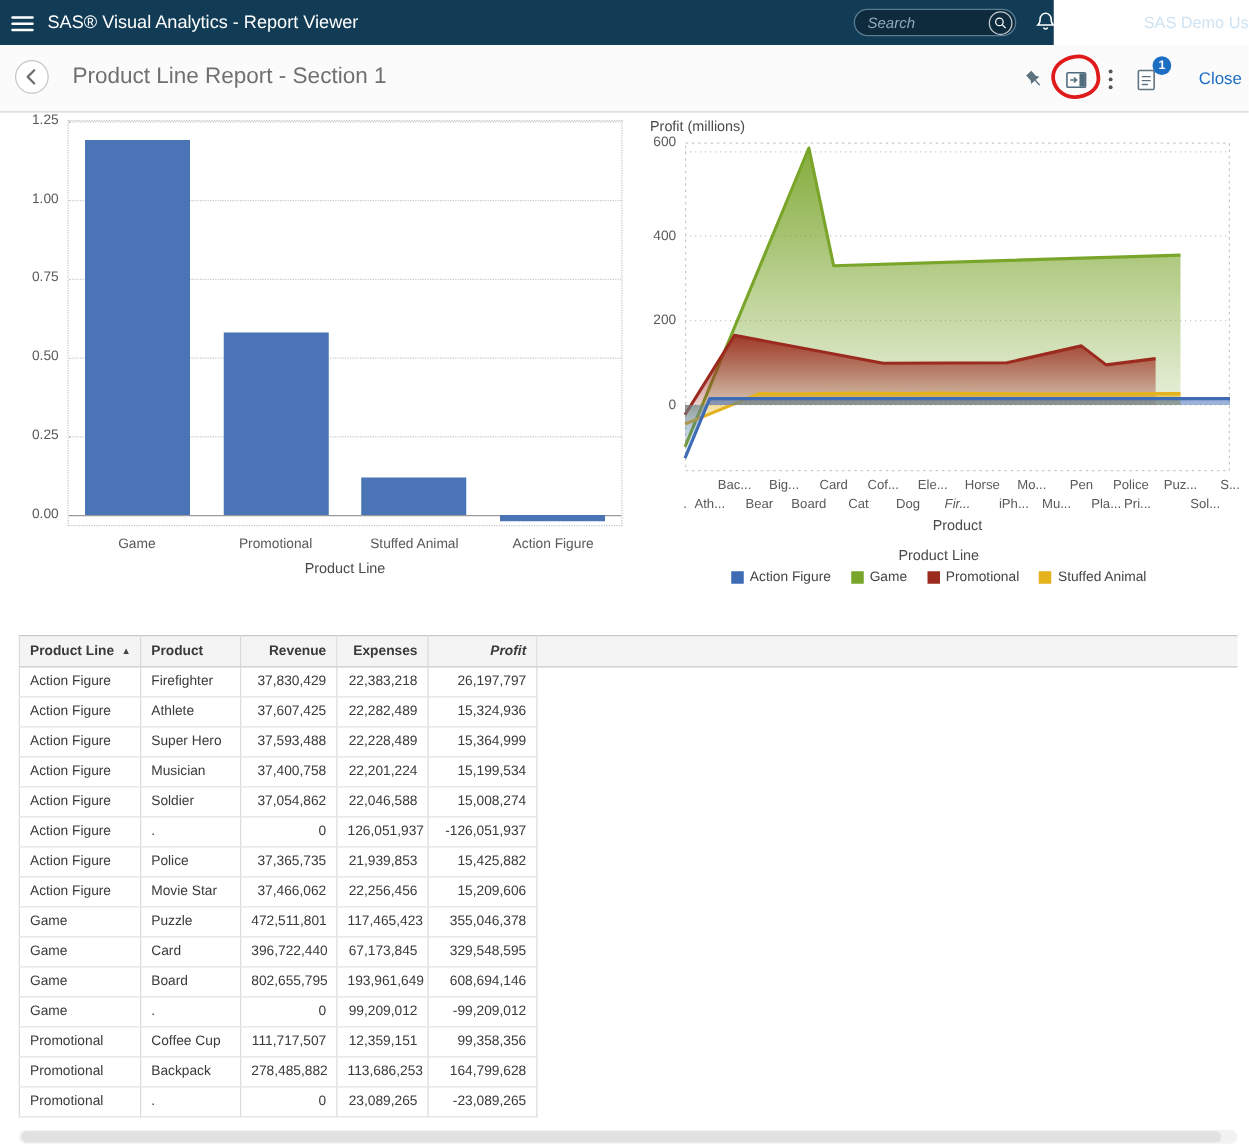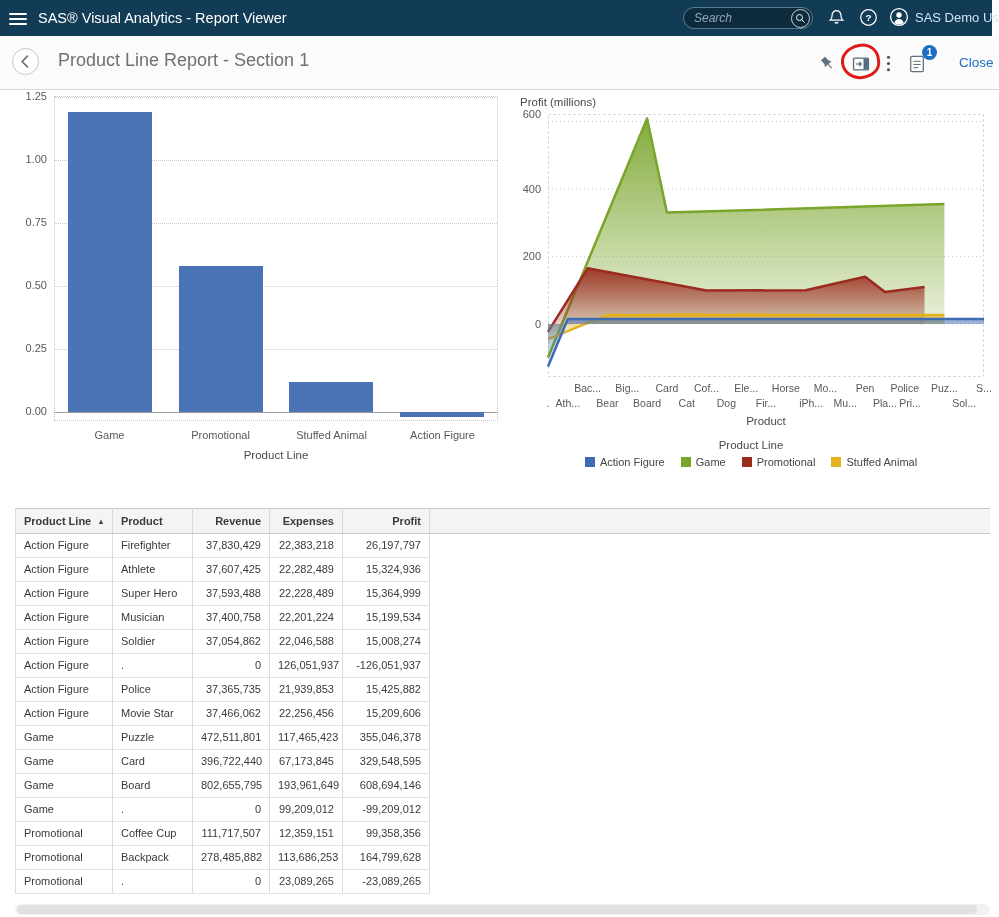--- a/index.html
+++ b/index.html
@@ -1,21 +1,21 @@
 <!DOCTYPE html>
 <html><head>
 <meta charset="utf-8">
 <style>
   *{margin:0;padding:0;box-sizing:border-box}
   html,body{width:999px;height:917px;overflow:hidden;background:#fff;
     font-family:"Liberation Sans",sans-serif;}
   #app{position:relative;width:999px;height:917px;background:#fff}
 
   
-  .topbar{position:absolute;left:0;top:0;width:992px;height:36px;background:#123c55}
+  .topbar{position:absolute;left:0;top:0;width:843px;height:36px;background:#123c55}
   .hamburger{position:absolute;left:9px;top:10px;background:none;border:none;cursor:pointer}
   .hamburger span{display:block;width:18px;height:2px;background:#fff;margin:3px 0;border-radius:1px}
   .app-title{position:absolute;left:38px;top:0;line-height:36px;color:#fff;font-size:14.5px;white-space:nowrap}
   .search-pill{position:absolute;left:683px;top:7px;width:130px;height:22px;border:1px solid #5a7d92;
     border-radius:11px;background:rgba(0,0,0,.28);display:flex;align-items:center;padding:0 2px 0 10px}
   .search-input{flex:1;min-width:0;background:transparent;border:none;outline:none;color:#dfe9f0;font-size:12px}
   .search-input::placeholder{font-style:italic;color:#93a9b6}
   .search-btn{width:19px;height:19px;border-radius:50%;border:1px solid rgba(255,255,255,.75);
     background:transparent;display:flex;align-items:center;justify-content:center;cursor:pointer;flex:none}
   .tb-icon{position:absolute;background:none;border:none;cursor:pointer;padding:0;line-height:0}
@@ -244,21 +244,21 @@
         <span style="left: 19.8182px; top: 20px;">Ath...</span>
         <span style="left: 39.6364px; top: 5px;">Bac...</span>
         <span style="left: 59.4545px; top: 20px;">Bear</span>
         <span style="left: 79.2727px; top: 5px;">Big...</span>
         <span style="left: 99.0909px; top: 20px;">Board</span>
         <span style="left: 118.909px; top: 5px;">Card</span>
         <span style="left: 138.727px; top: 20px;">Cat</span>
         <span style="left: 158.545px; top: 5px;">Cof...</span>
         <span style="left: 178.364px; top: 20px;">Dog</span>
         <span style="left: 198.182px; top: 5px;">Ele...</span>
-        <span style="left: 218px; top: 20px;">Fir...</span>
+        <span style="left: 218px; top: 20px; font-style: italic;">Fir...</span>
         <span style="left: 237.818px; top: 5px;">Horse</span>
         <span style="left: 257.636px; top: 20px; padding-left: 11px;">iPh...</span>
         <span style="left: 277.455px; top: 5px;">Mo...</span>
         <span style="left: 297.273px; top: 20px;">Mu...</span>
         <span style="left: 317.091px; top: 5px;">Pen</span>
         <span style="left: 336.909px; top: 20px;">Pla...</span>
         <span style="left: 356.727px; top: 5px;">Police</span>
         <span style="left: 362px; top: 20px;">Pri...</span>
         <span style="left: 396.364px; top: 5px;">Puz...</span>
         <span style="left: 416.182px; top: 20px;">Sol...</span>
@@ -287,21 +287,21 @@
   </section>
 
   <div class="table-region">
     <table>
       <thead>
           <tr>
             <th style="width: 97px; text-align: center;"><span>Product Line</span><span class="sort-arrow">▲</span></th>
             <th style="width: 80px;"><span>Product</span></th>
             <th class="right" style="width: 77px;"><span>Revenue</span></th>
             <th class="right" style="width: 73px;"><span>Expenses</span></th>
-            <th class="right" style="width: 87px;"><span>Profit</span></th>
+            <th class="right" style="width: 87px; font-style: italic;"><span>Profit</span></th>
             <th class="filler"></th>
           </tr>
         </thead>
       <tbody>
           <tr>
             <td>Action Figure</td>
             <td>Firefighter</td>
             <td class="right">37,830,429</td>
             <td class="right">22,383,218</td>
             <td class="right">26,197,797</td>

